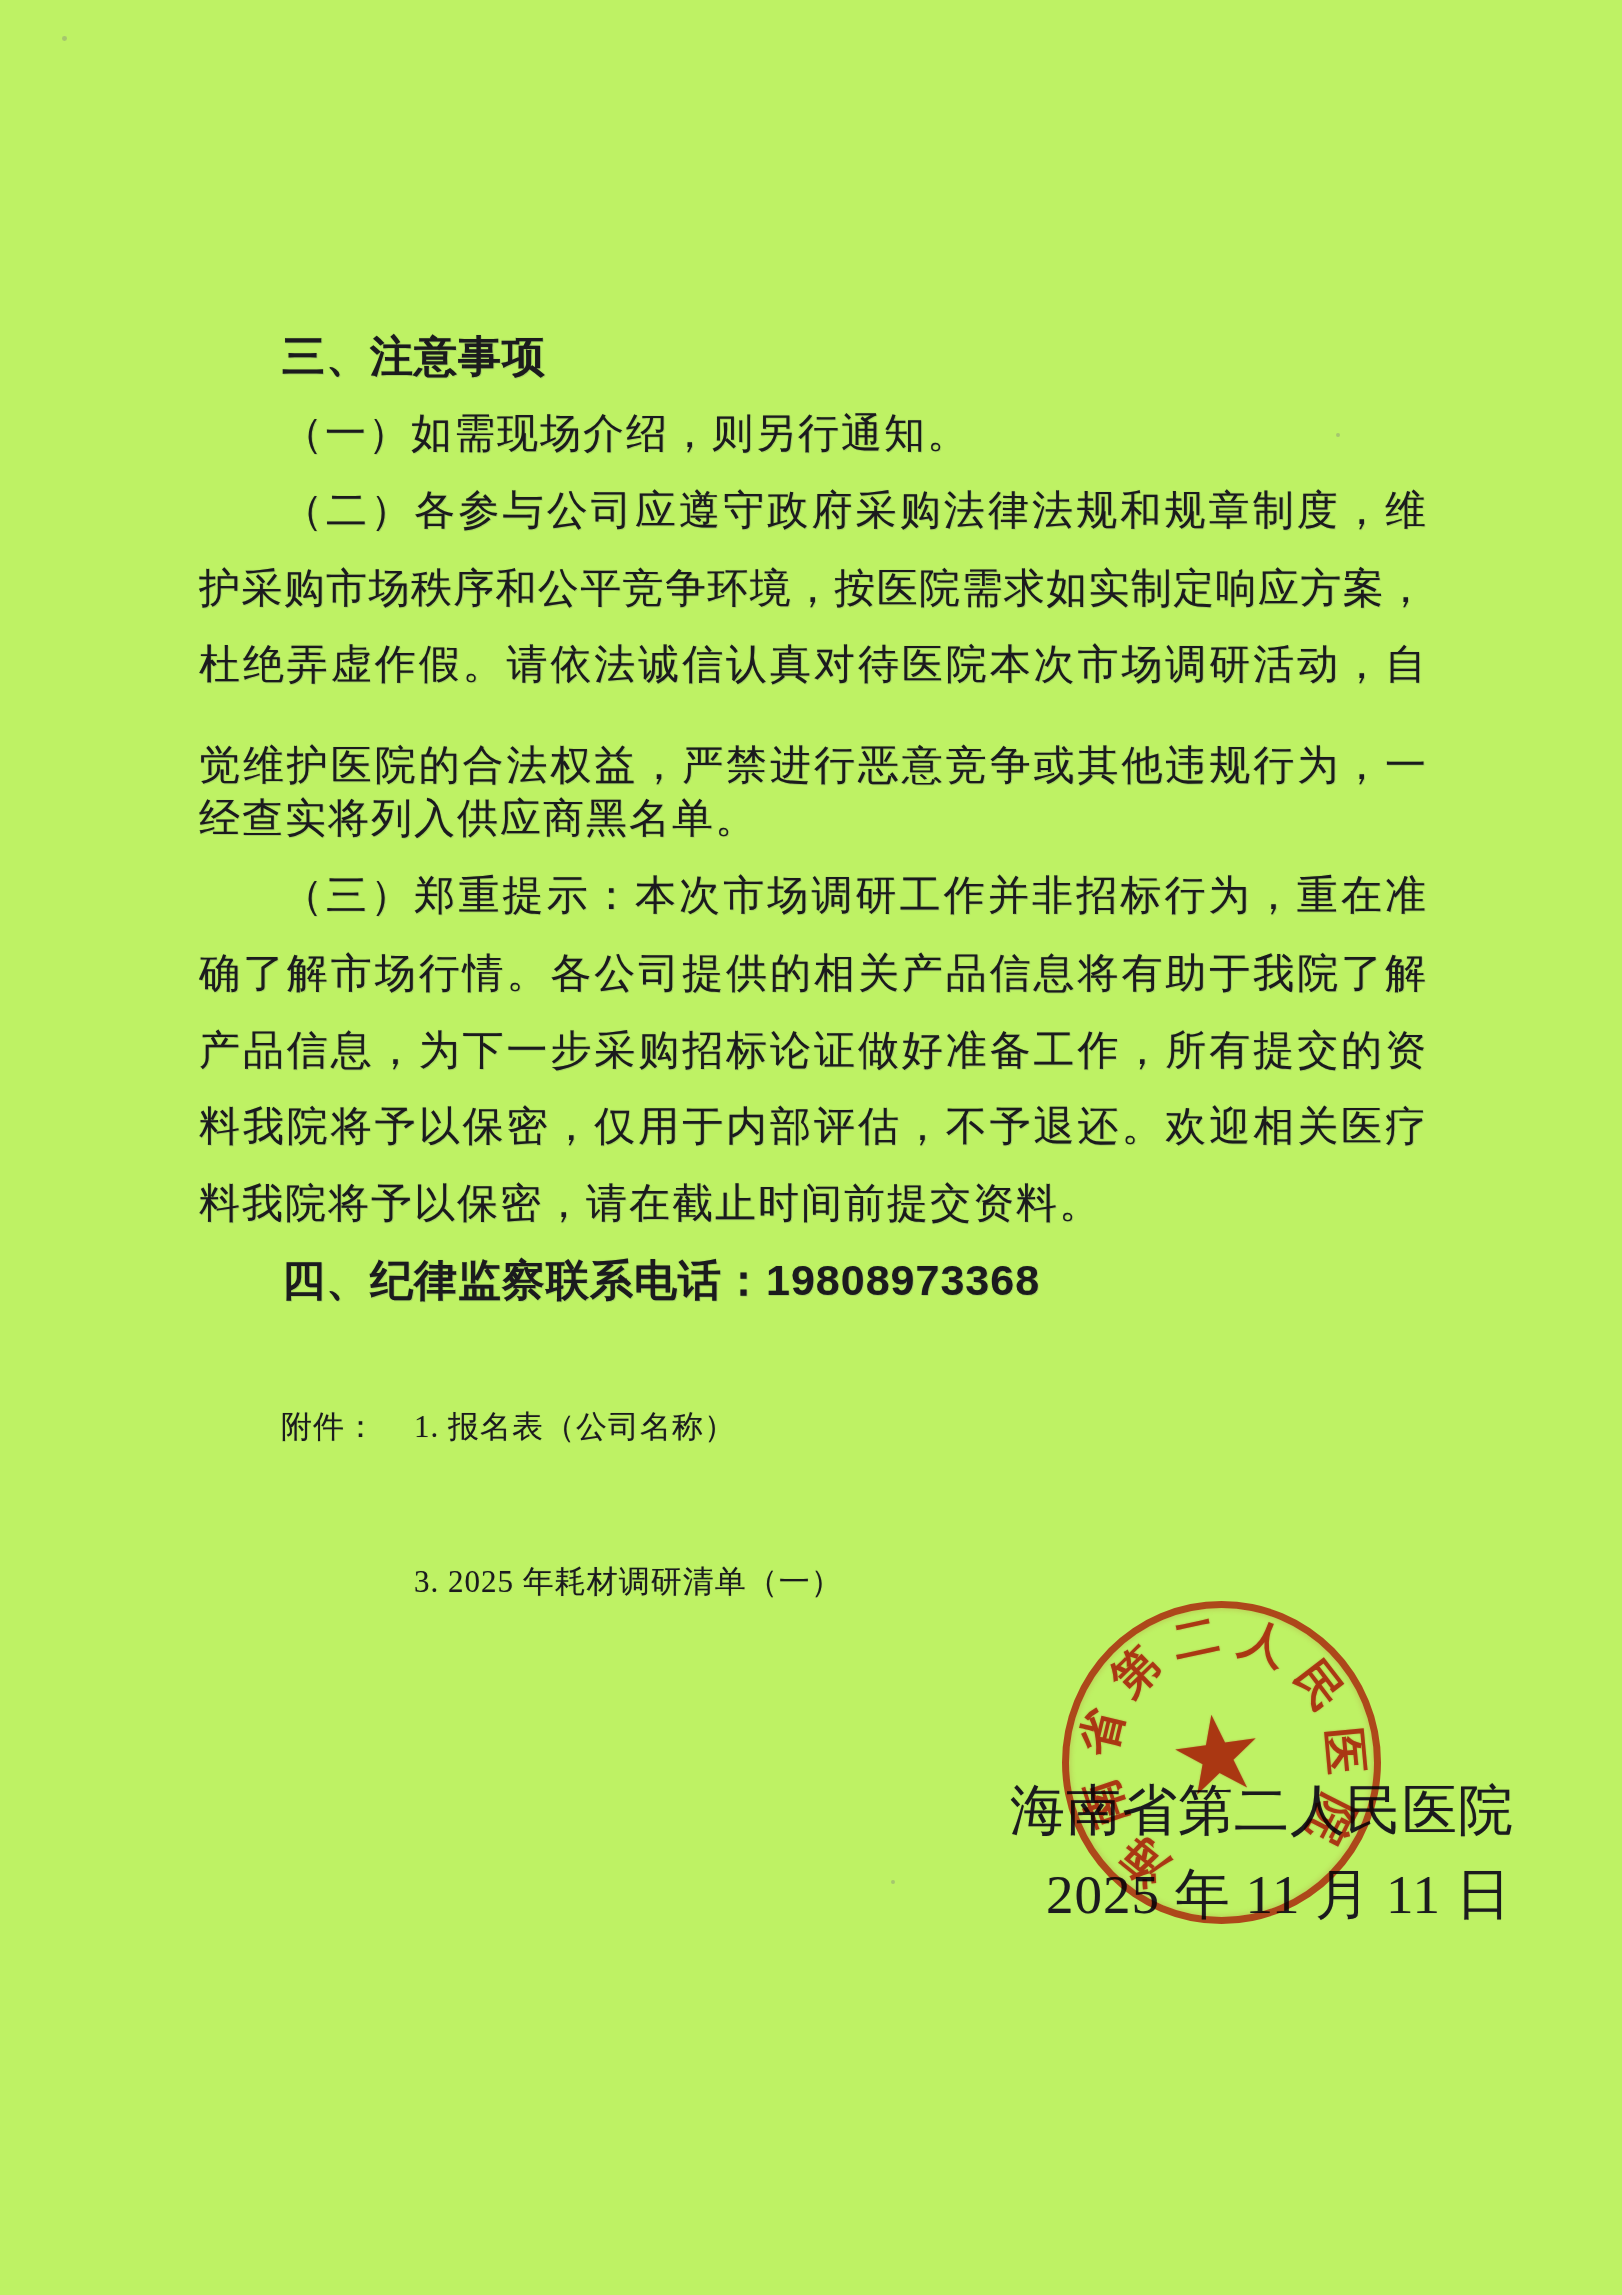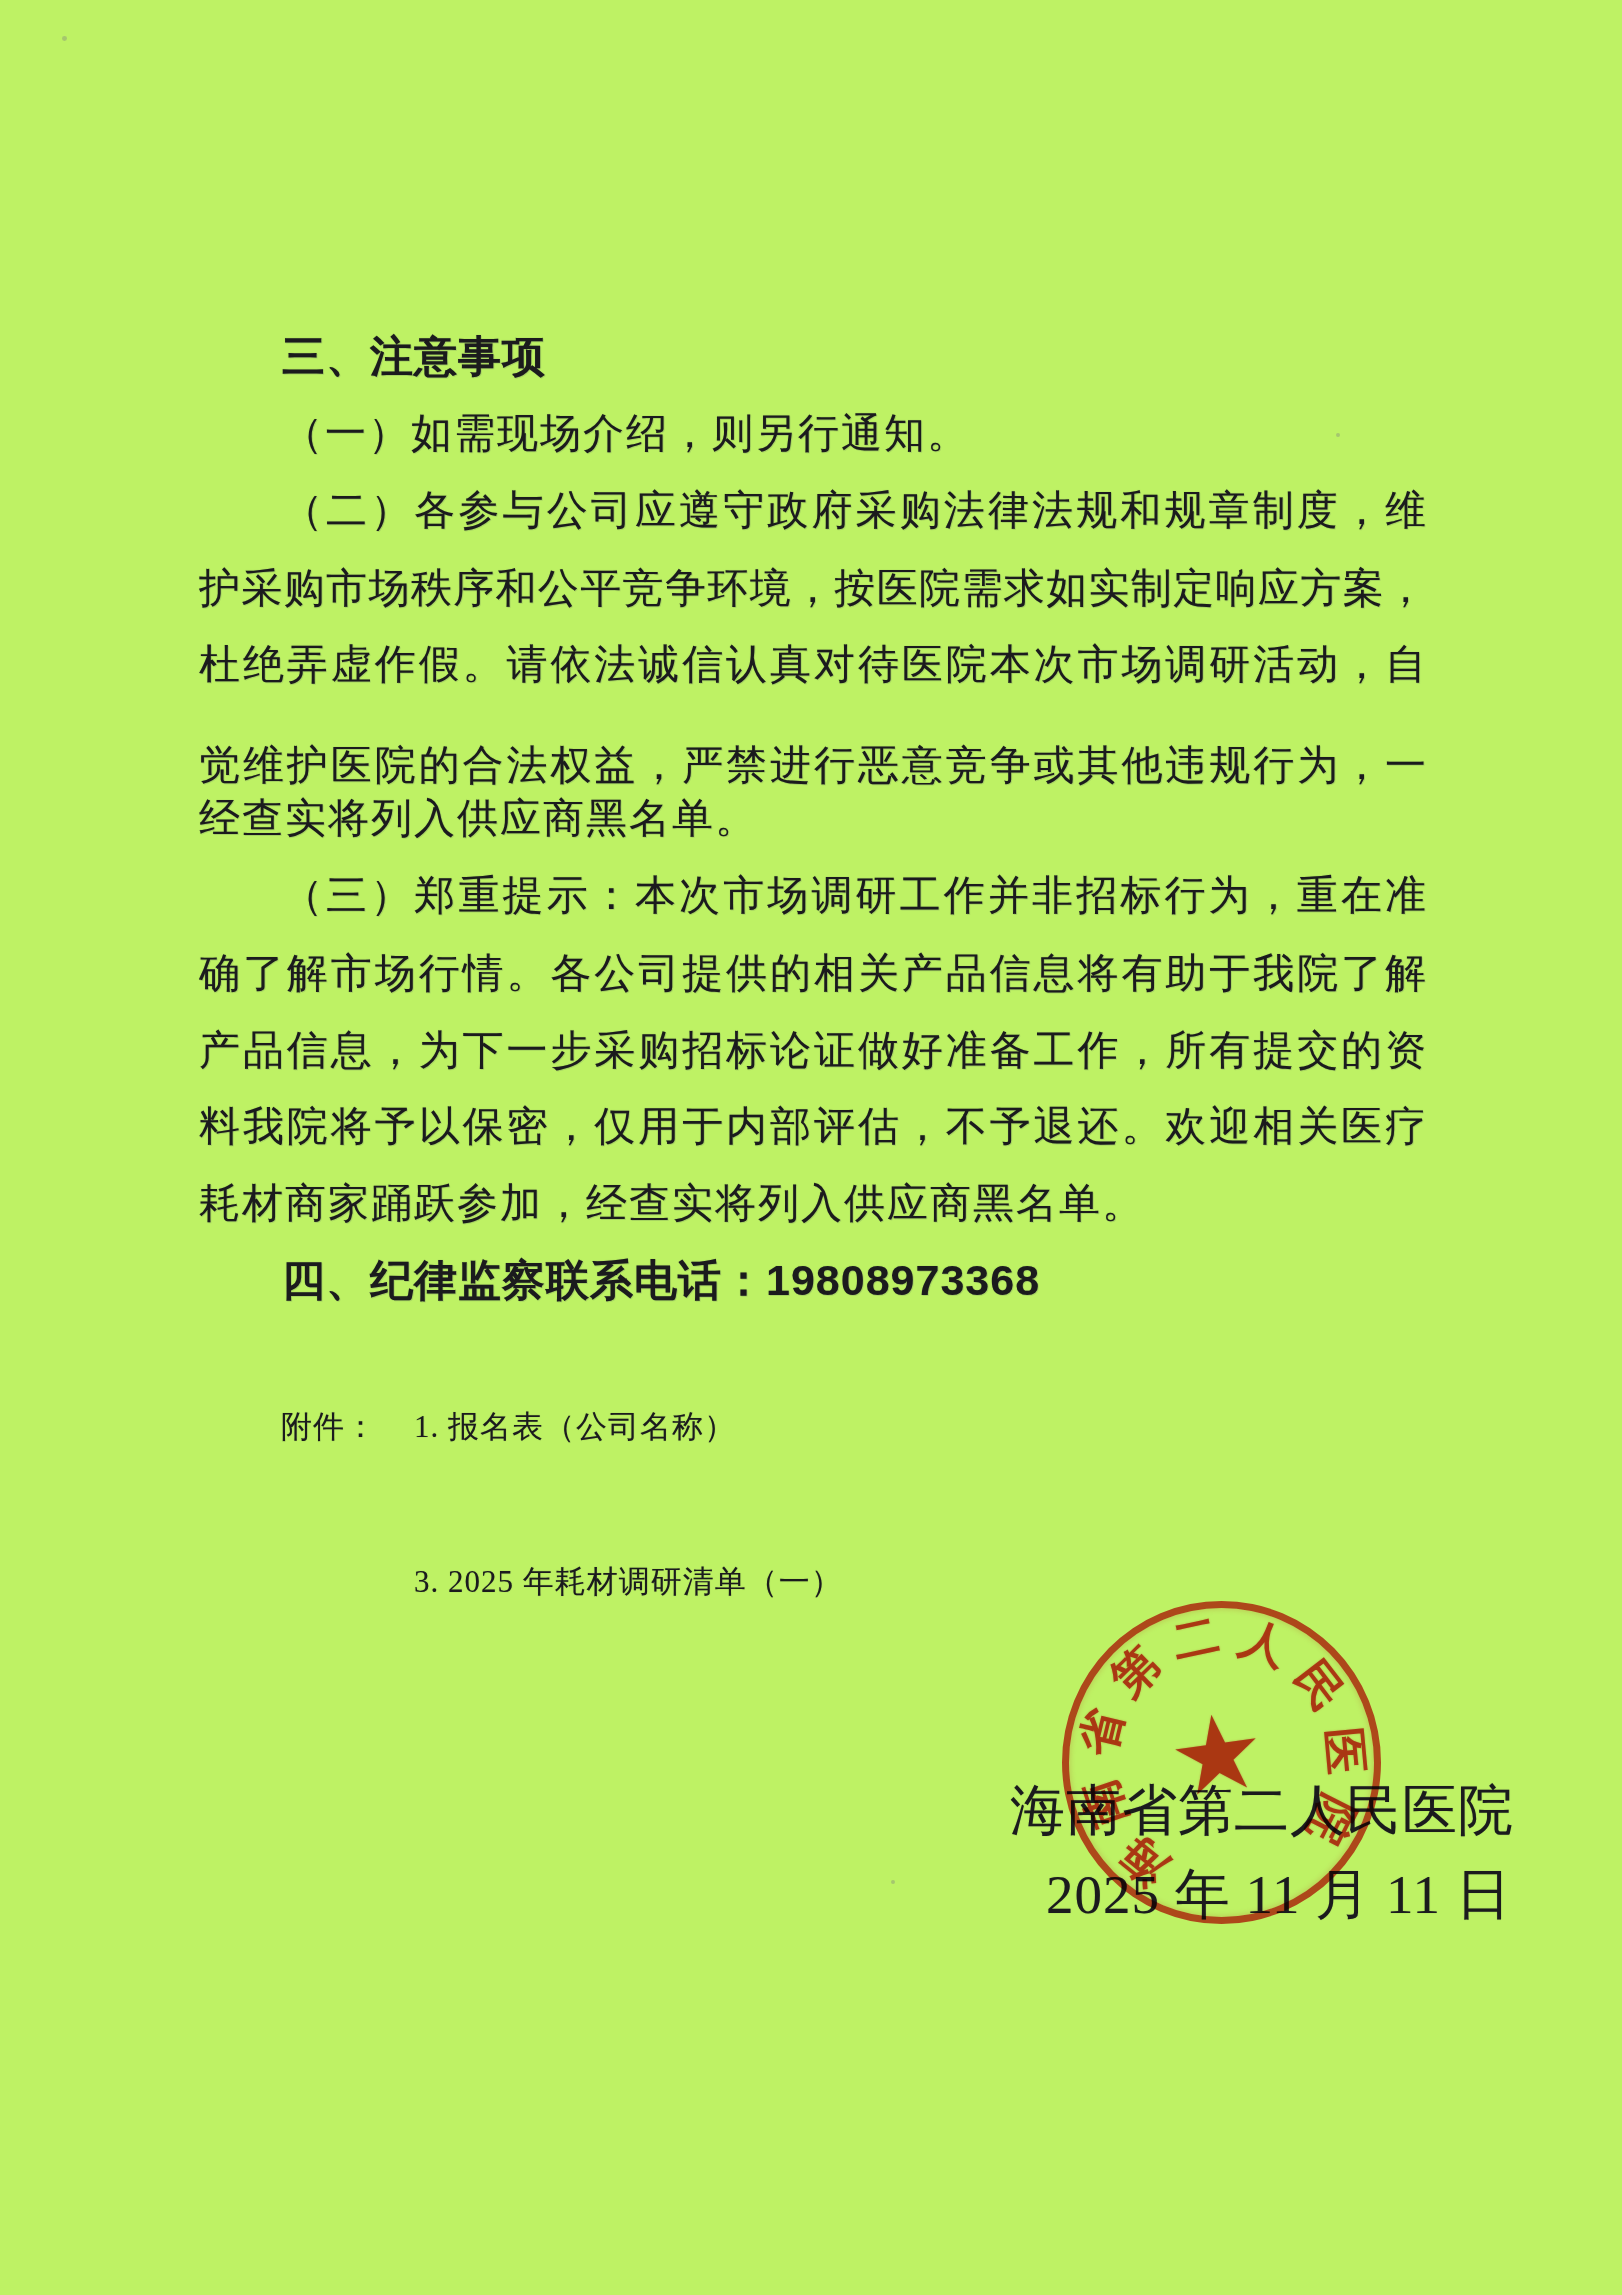--- a/index.html
+++ b/index.html
@@ -108,21 +108,21 @@
       <div class="tline indent" style="top: 405px;">（一）如需现场介绍，则另行通知。</div>
       <div class="tline indent full" style="top: 482px;">（二）各参与公司应遵守政府采购法律法规和规章制度，维</div>
       <div class="tline full" style="top: 560px;">护采购市场秩序和公平竞争环境，按医院需求如实制定响应方案，</div>
       <div class="tline full" style="top: 636px;">杜绝弄虚作假。请依法诚信认真对待医院本次市场调研活动，自</div>
       <div class="tline full" style="top: 713px; margin-top: 24px;">觉维护医院的合法权益，严禁进行恶意竞争或其他违规行为，一</div>
       <div class="tline" style="top: 790px;">经查实将列入供应商黑名单。</div>
       <div class="tline indent full" style="top: 867px;">（三）郑重提示：本次市场调研工作并非招标行为，重在准</div>
       <div class="tline full" style="top: 945px;">确了解市场行情。各公司提供的相关产品信息将有助于我院了解</div>
       <div class="tline full" style="top: 1022px;">产品信息，为下一步采购招标论证做好准备工作，所有提交的资</div>
       <div class="tline full" style="top: 1098px;">料我院将予以保密，仅用于内部评估，不予退还。欢迎相关医疗</div>
-      <div class="tline" style="top: 1175px;">耗材商家踊跃参加，经查实将列入供应商黑名单。</div>
+      <div class="tline" style="top: 1175px;">料我院将予以保密，请在截止时间前提交资料。</div>
       <div class="tline heading indent" style="top: 1252px;">四、纪律监察联系电话：19808973368</div>
     </div>
 
   <div class="arow" style="top:1399px">
     <span class="alabel">附件：</span><span>1. 报名表（公司名称）</span>
   </div>
   <div class="arow sub" style="top:1554px">
     <span>3. 2025 年耗材调研清单（一）</span>
   </div>
 

